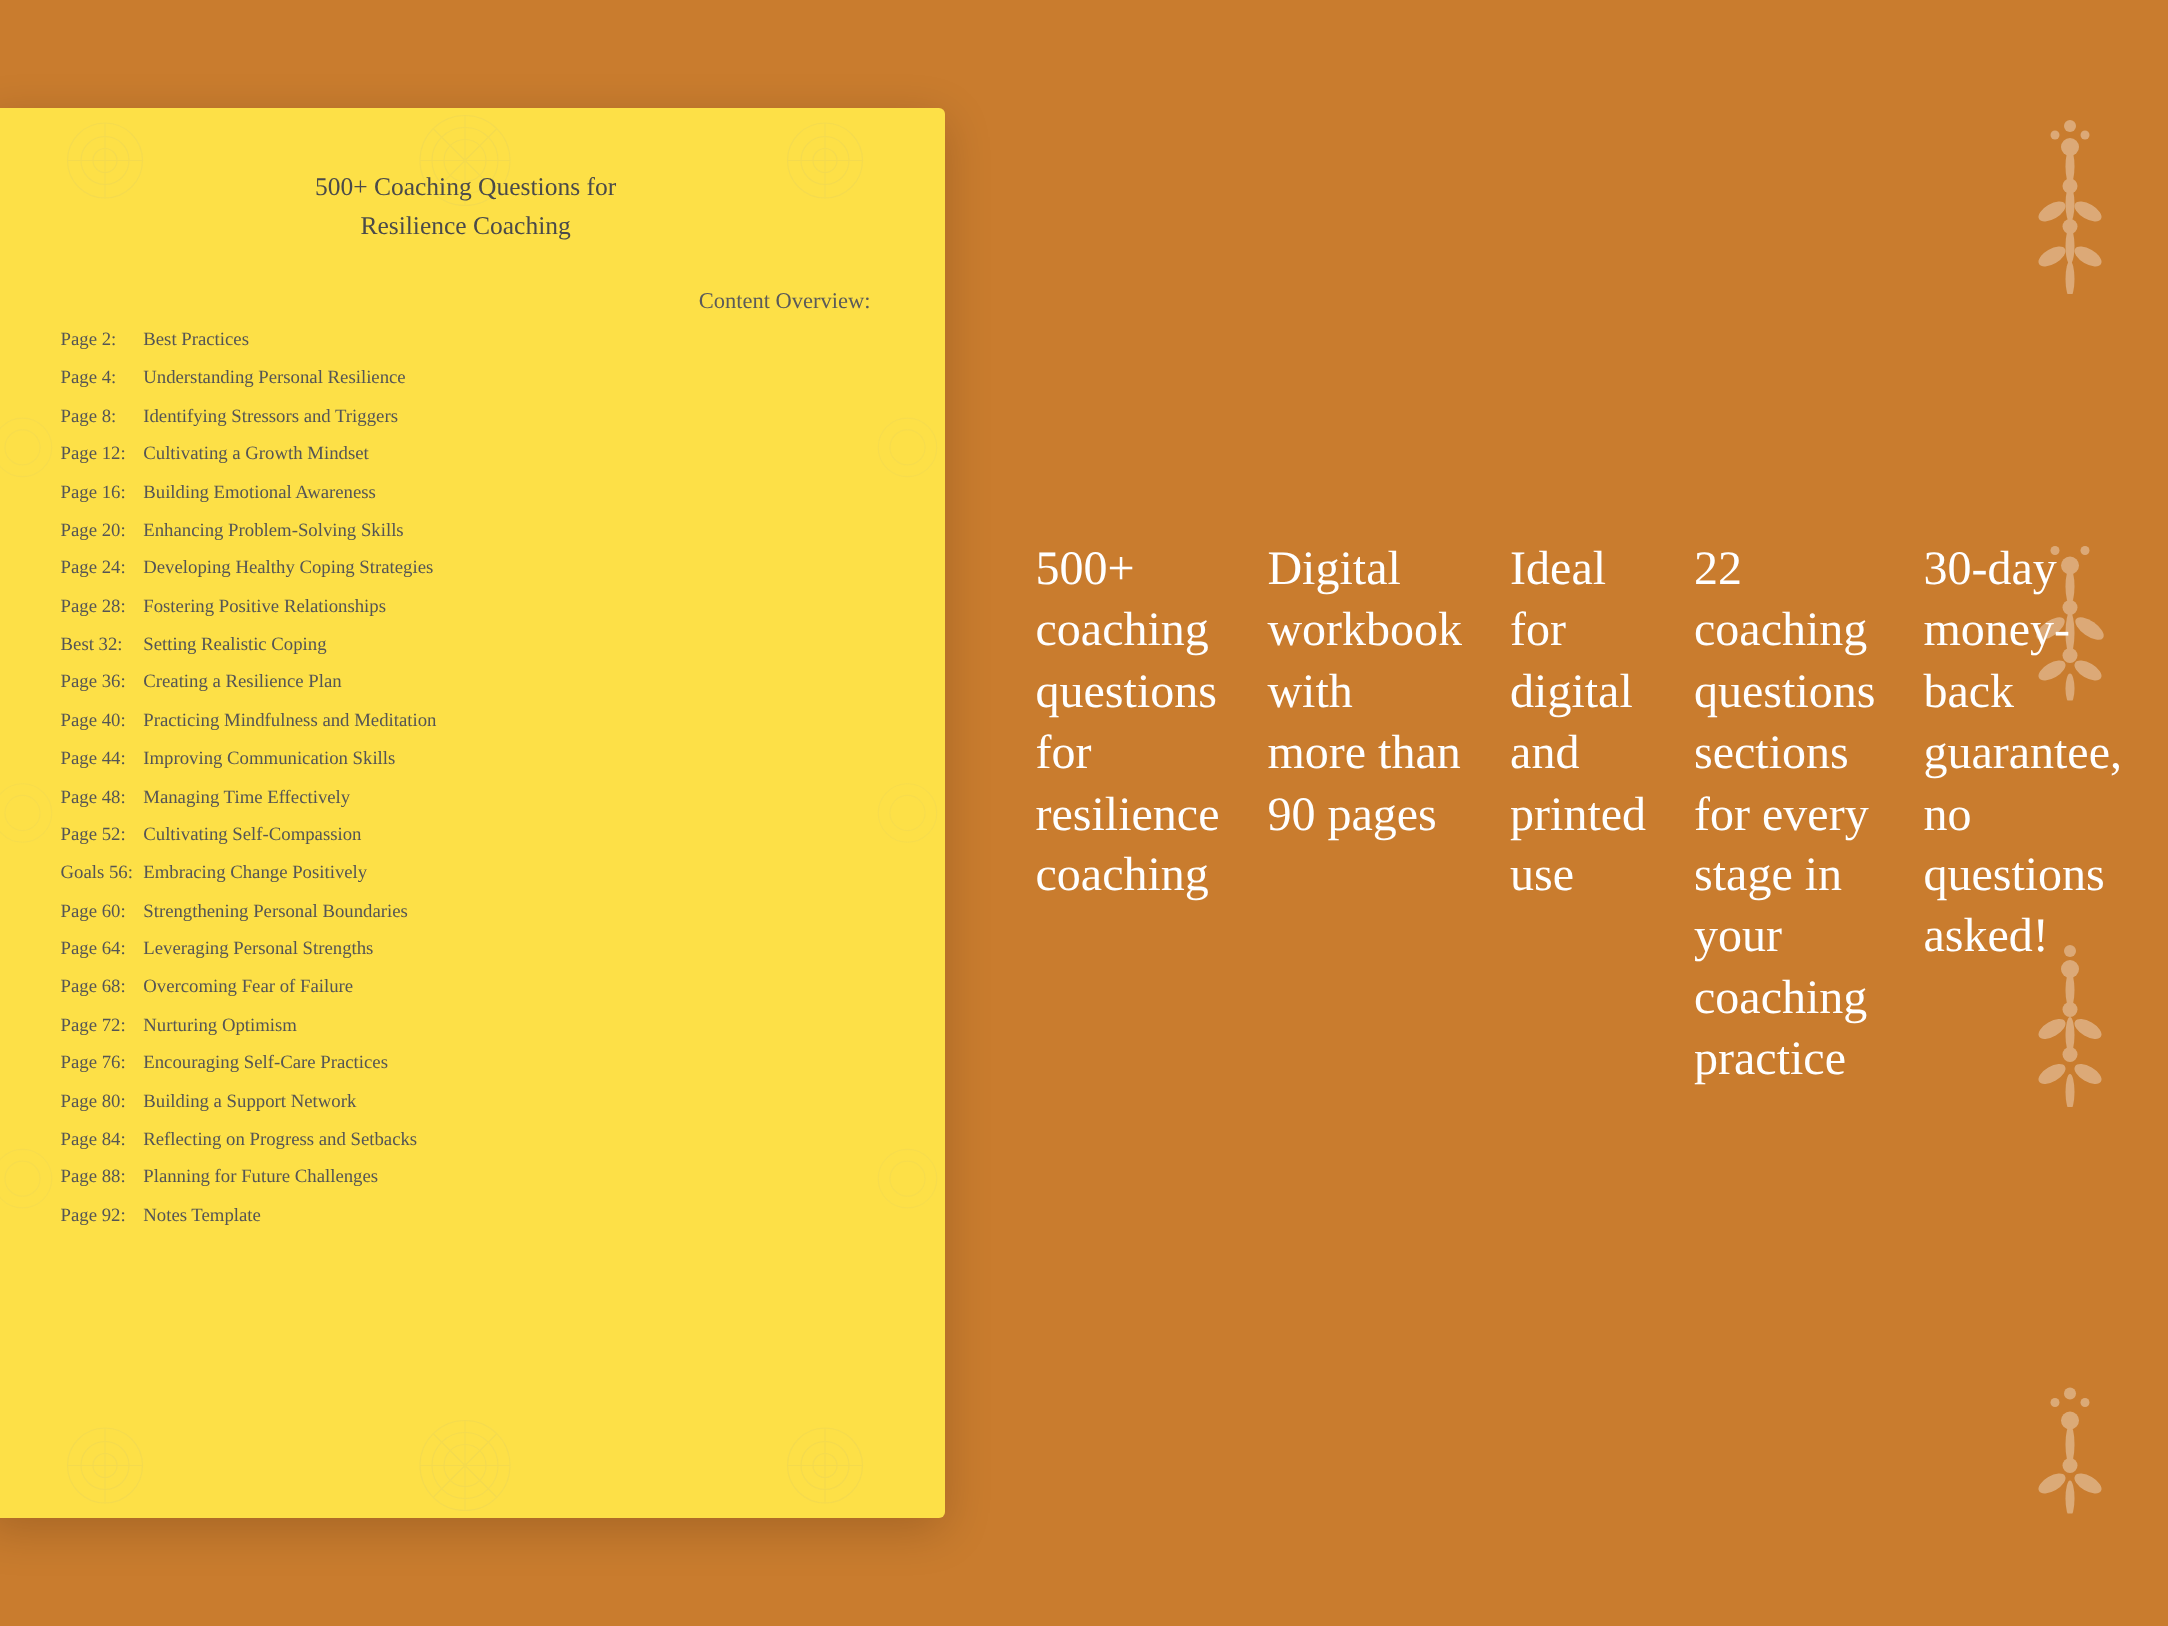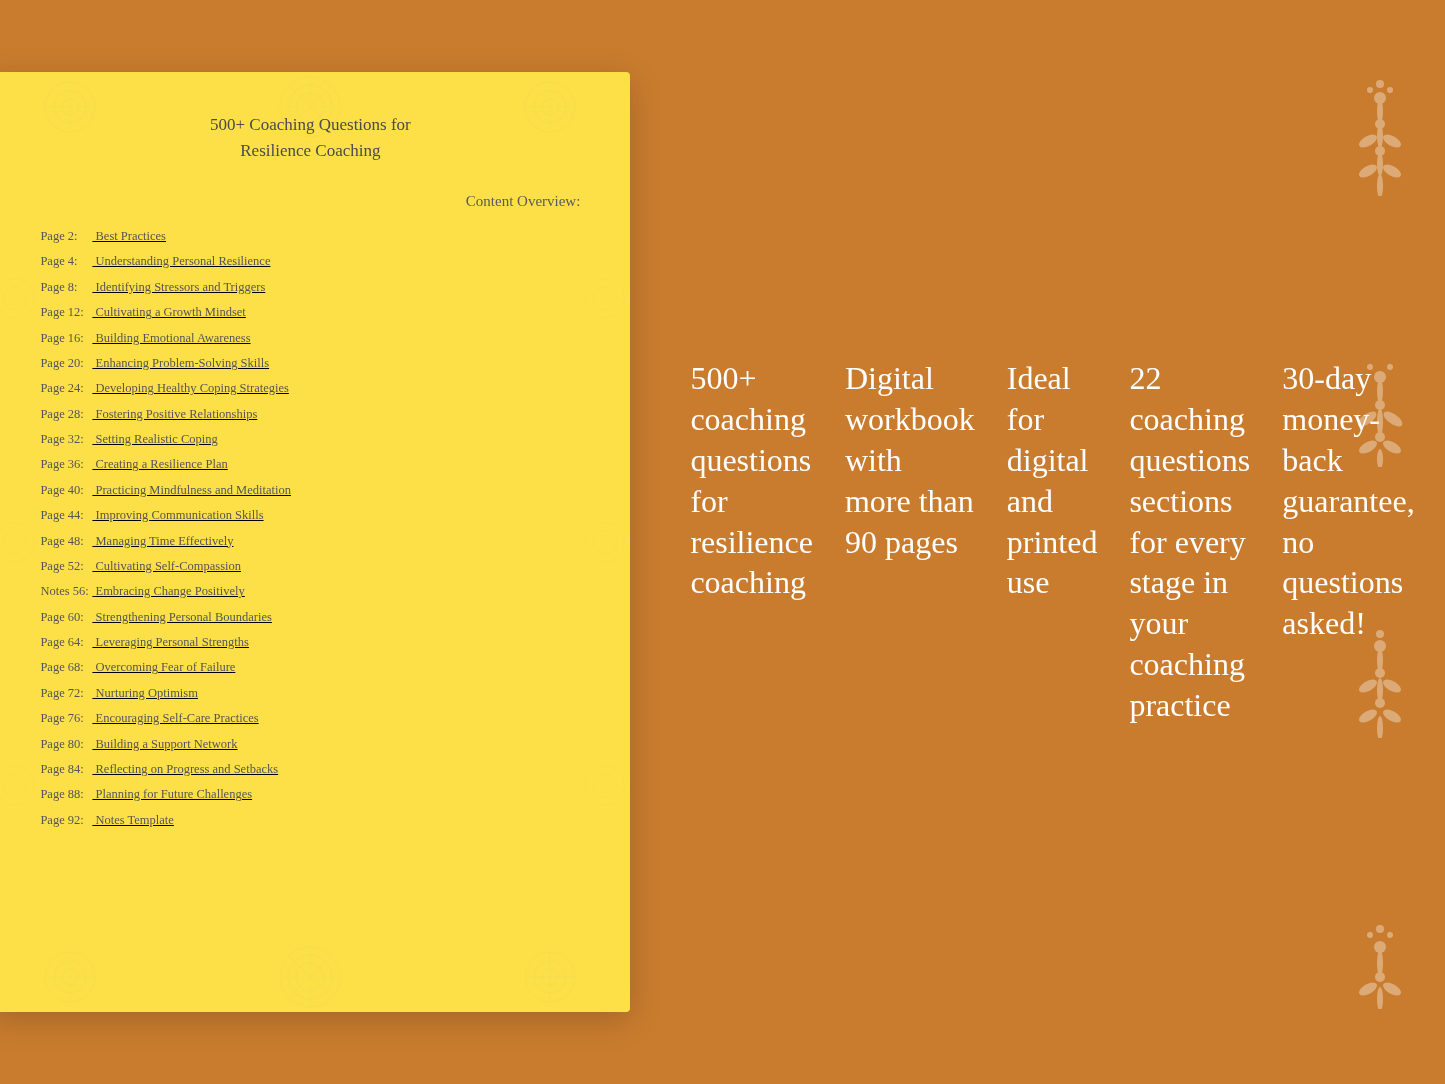--- a/index.html
+++ b/index.html
@@ -77,22 +77,21 @@
       font-size: 15px;
       color: #5a5a5a;
       margin-top: 18px;
       font-weight: 400;
       font-family: 'Georgia', serif;
       text-align: right;
     }
 
     .toc-list {
       list-style: none;
-      margin-top: 14px;
-      text-decoration: underline;
+      margin-top: 4px;
     }
 
     .toc-list li {
       font-size: 12.5px;
       color: #555;
       padding: 3px 0;
       font-family: 'Georgia', serif;
       line-height: 1.55;
     }
 
@@ -364,27 +363,27 @@
 
     <ul class="toc-list">
     <li><span class="toc-page-num">Page  2:</span><span> Best Practices</span></li>
         <li><span class="toc-page-num">Page  4:</span><span> Understanding Personal Resilience</span></li>
         <li><span class="toc-page-num">Page  8:</span><span> Identifying Stressors and Triggers</span></li>
         <li><span class="toc-page-num">Page 12:</span><span> Cultivating a Growth Mindset</span></li>
         <li><span class="toc-page-num">Page 16:</span><span> Building Emotional Awareness</span></li>
         <li><span class="toc-page-num">Page 20:</span><span> Enhancing Problem-Solving Skills</span></li>
         <li><span class="toc-page-num">Page 24:</span><span> Developing Healthy Coping Strategies</span></li>
         <li><span class="toc-page-num">Page 28:</span><span> Fostering Positive Relationships</span></li>
-        <li><span class="toc-page-num">Page 32:</span><span> Setting Realistic Coping</span></li>
+        <li><span class="toc-page-num">Best 32:</span><span> Setting Realistic Coping</span></li>
         <li><span class="toc-page-num">Page 36:</span><span> Creating a Resilience Plan</span></li>
         <li><span class="toc-page-num">Page 40:</span><span> Practicing Mindfulness and Meditation</span></li>
         <li><span class="toc-page-num">Page 44:</span><span> Improving Communication Skills</span></li>
         <li><span class="toc-page-num">Page 48:</span><span> Managing Time Effectively</span></li>
         <li><span class="toc-page-num">Page 52:</span><span> Cultivating Self-Compassion</span></li>
-        <li><span class="toc-page-num">Notes 56:</span><span> Embracing Change Positively</span></li>
+        <li><span class="toc-page-num">Goals 56:</span><span> Embracing Change Positively</span></li>
         <li><span class="toc-page-num">Page 60:</span><span> Strengthening Personal Boundaries</span></li>
         <li><span class="toc-page-num">Page 64:</span><span> Leveraging Personal Strengths</span></li>
         <li><span class="toc-page-num">Page 68:</span><span> Overcoming Fear of Failure</span></li>
         <li><span class="toc-page-num">Page 72:</span><span> Nurturing Optimism</span></li>
         <li><span class="toc-page-num">Page 76:</span><span> Encouraging Self-Care Practices</span></li>
         <li><span class="toc-page-num">Page 80:</span><span> Building a Support Network</span></li>
         <li><span class="toc-page-num">Page 84:</span><span> Reflecting on Progress and Setbacks</span></li>
         <li><span class="toc-page-num">Page 88:</span><span> Planning for Future Challenges</span></li>
         <li><span class="toc-page-num">Page 92:</span><span> Notes Template</span></li>
       </ul>

